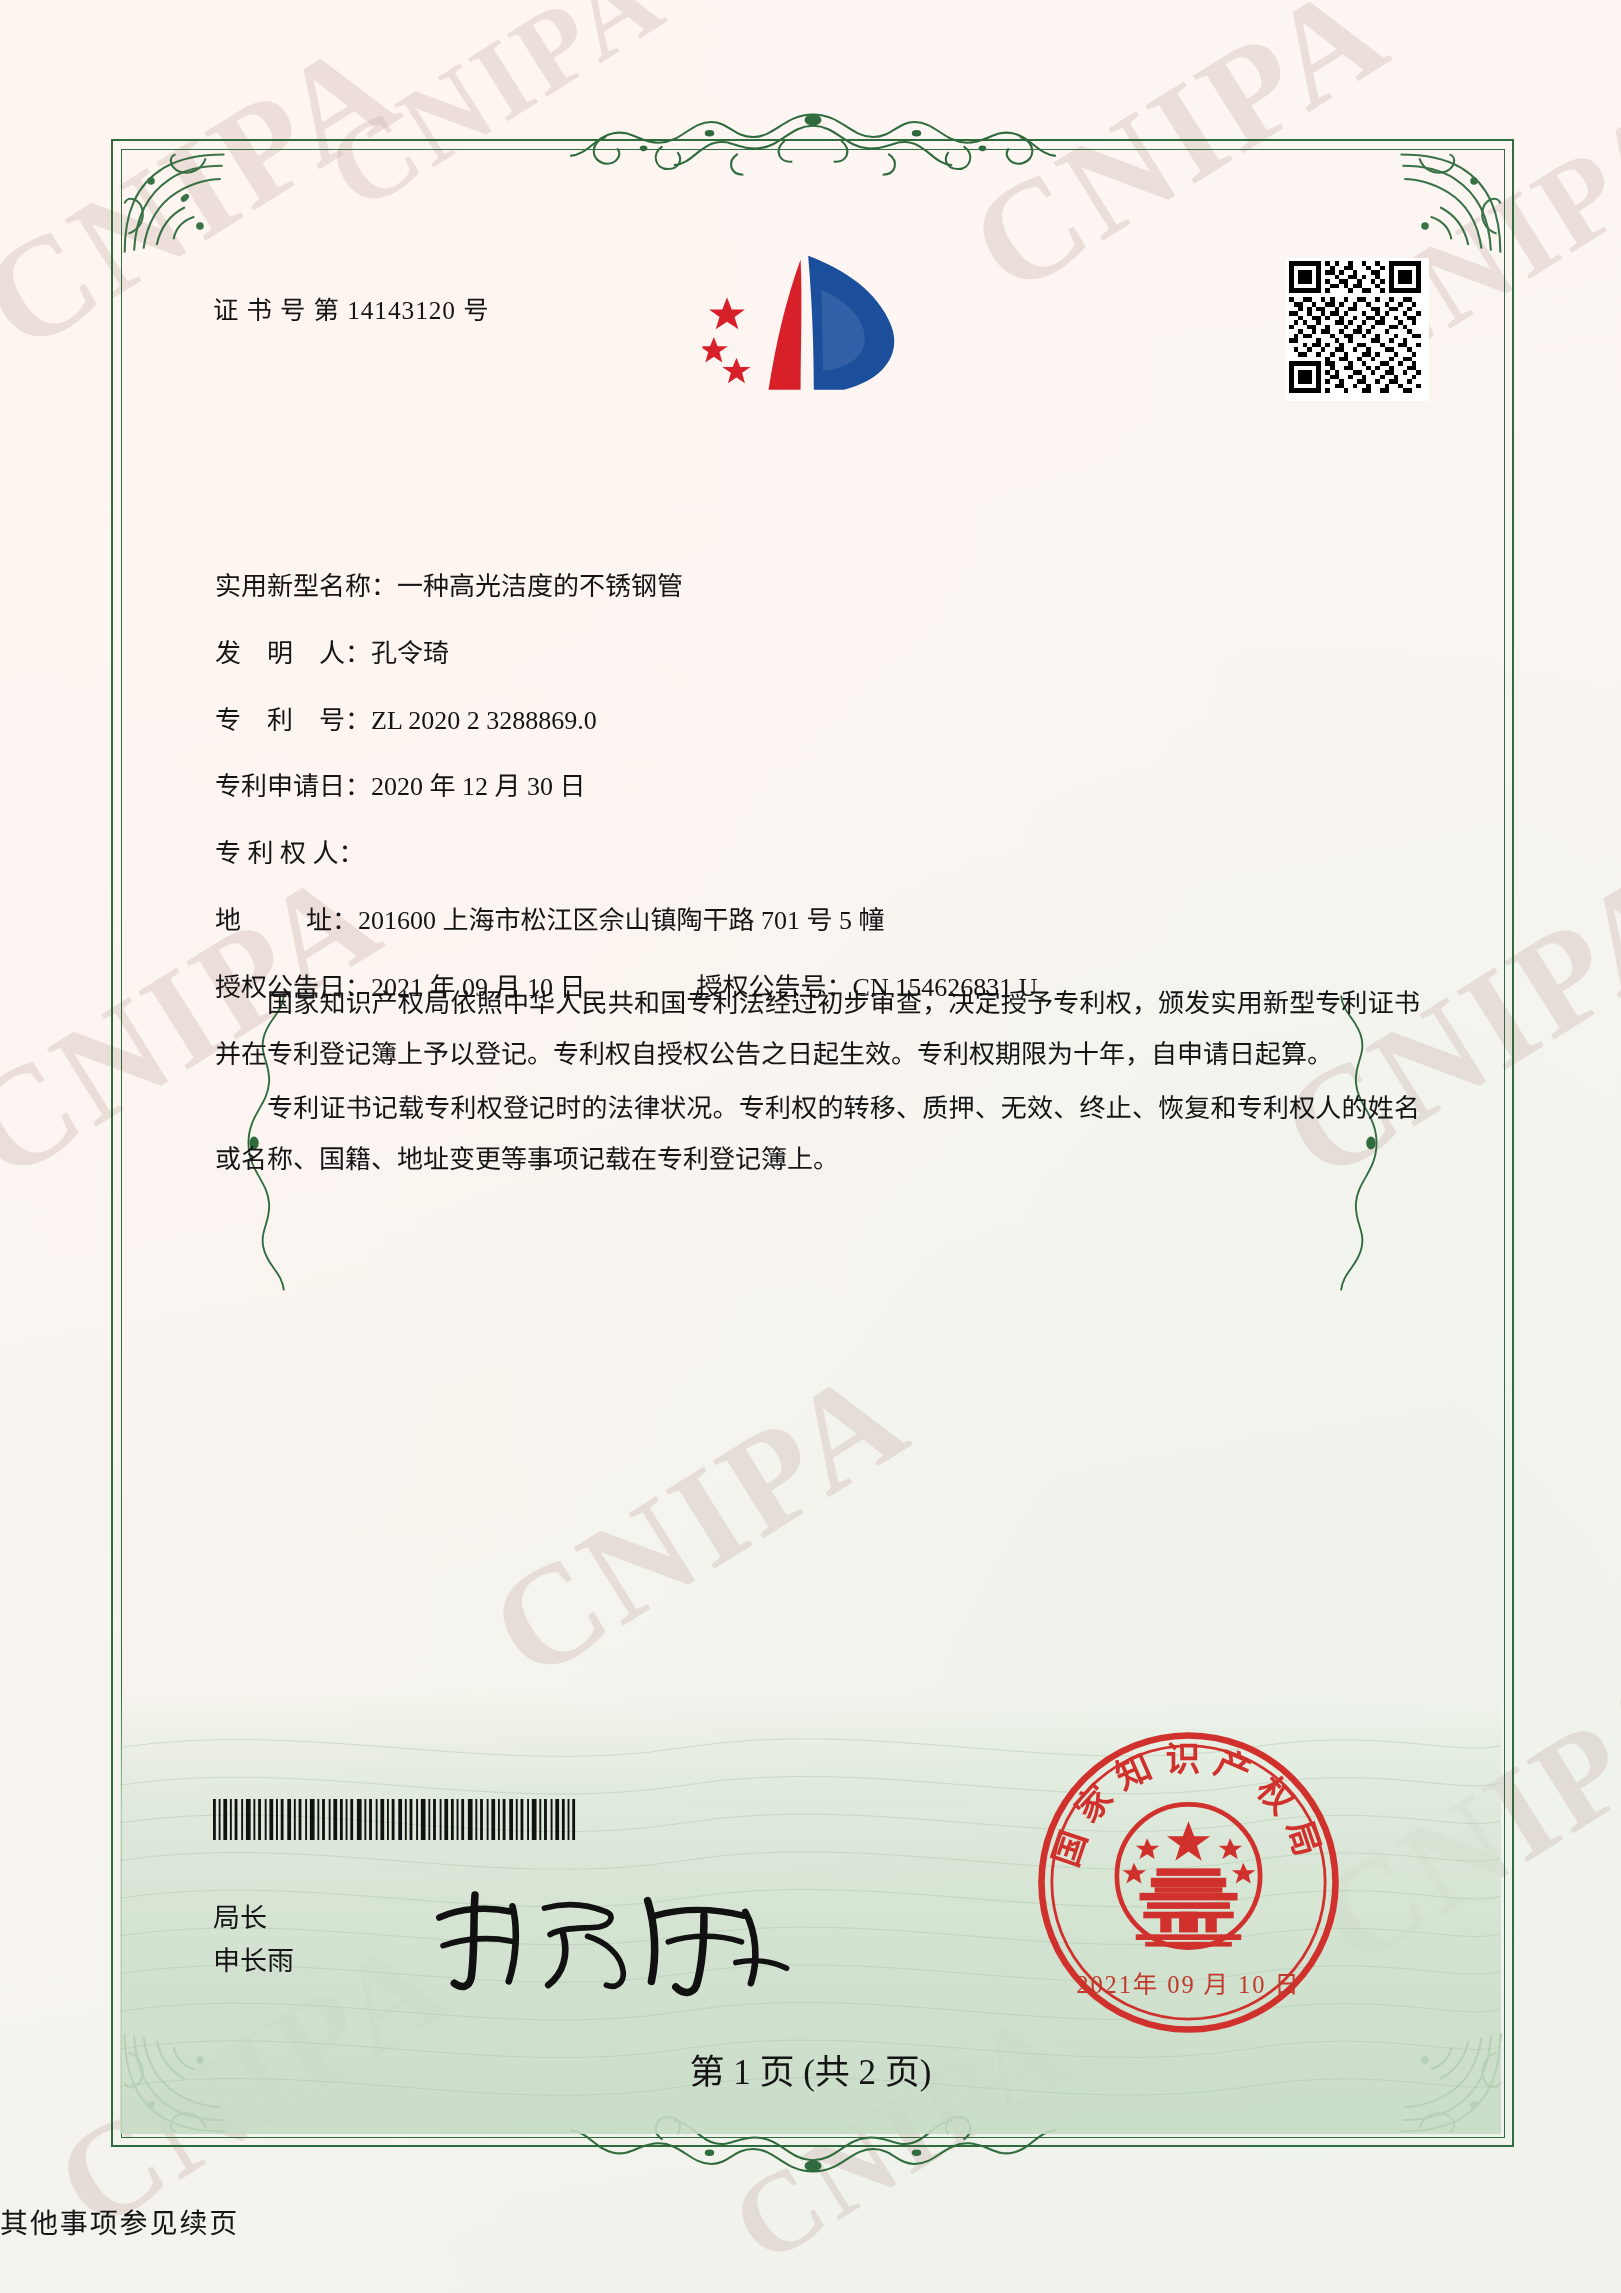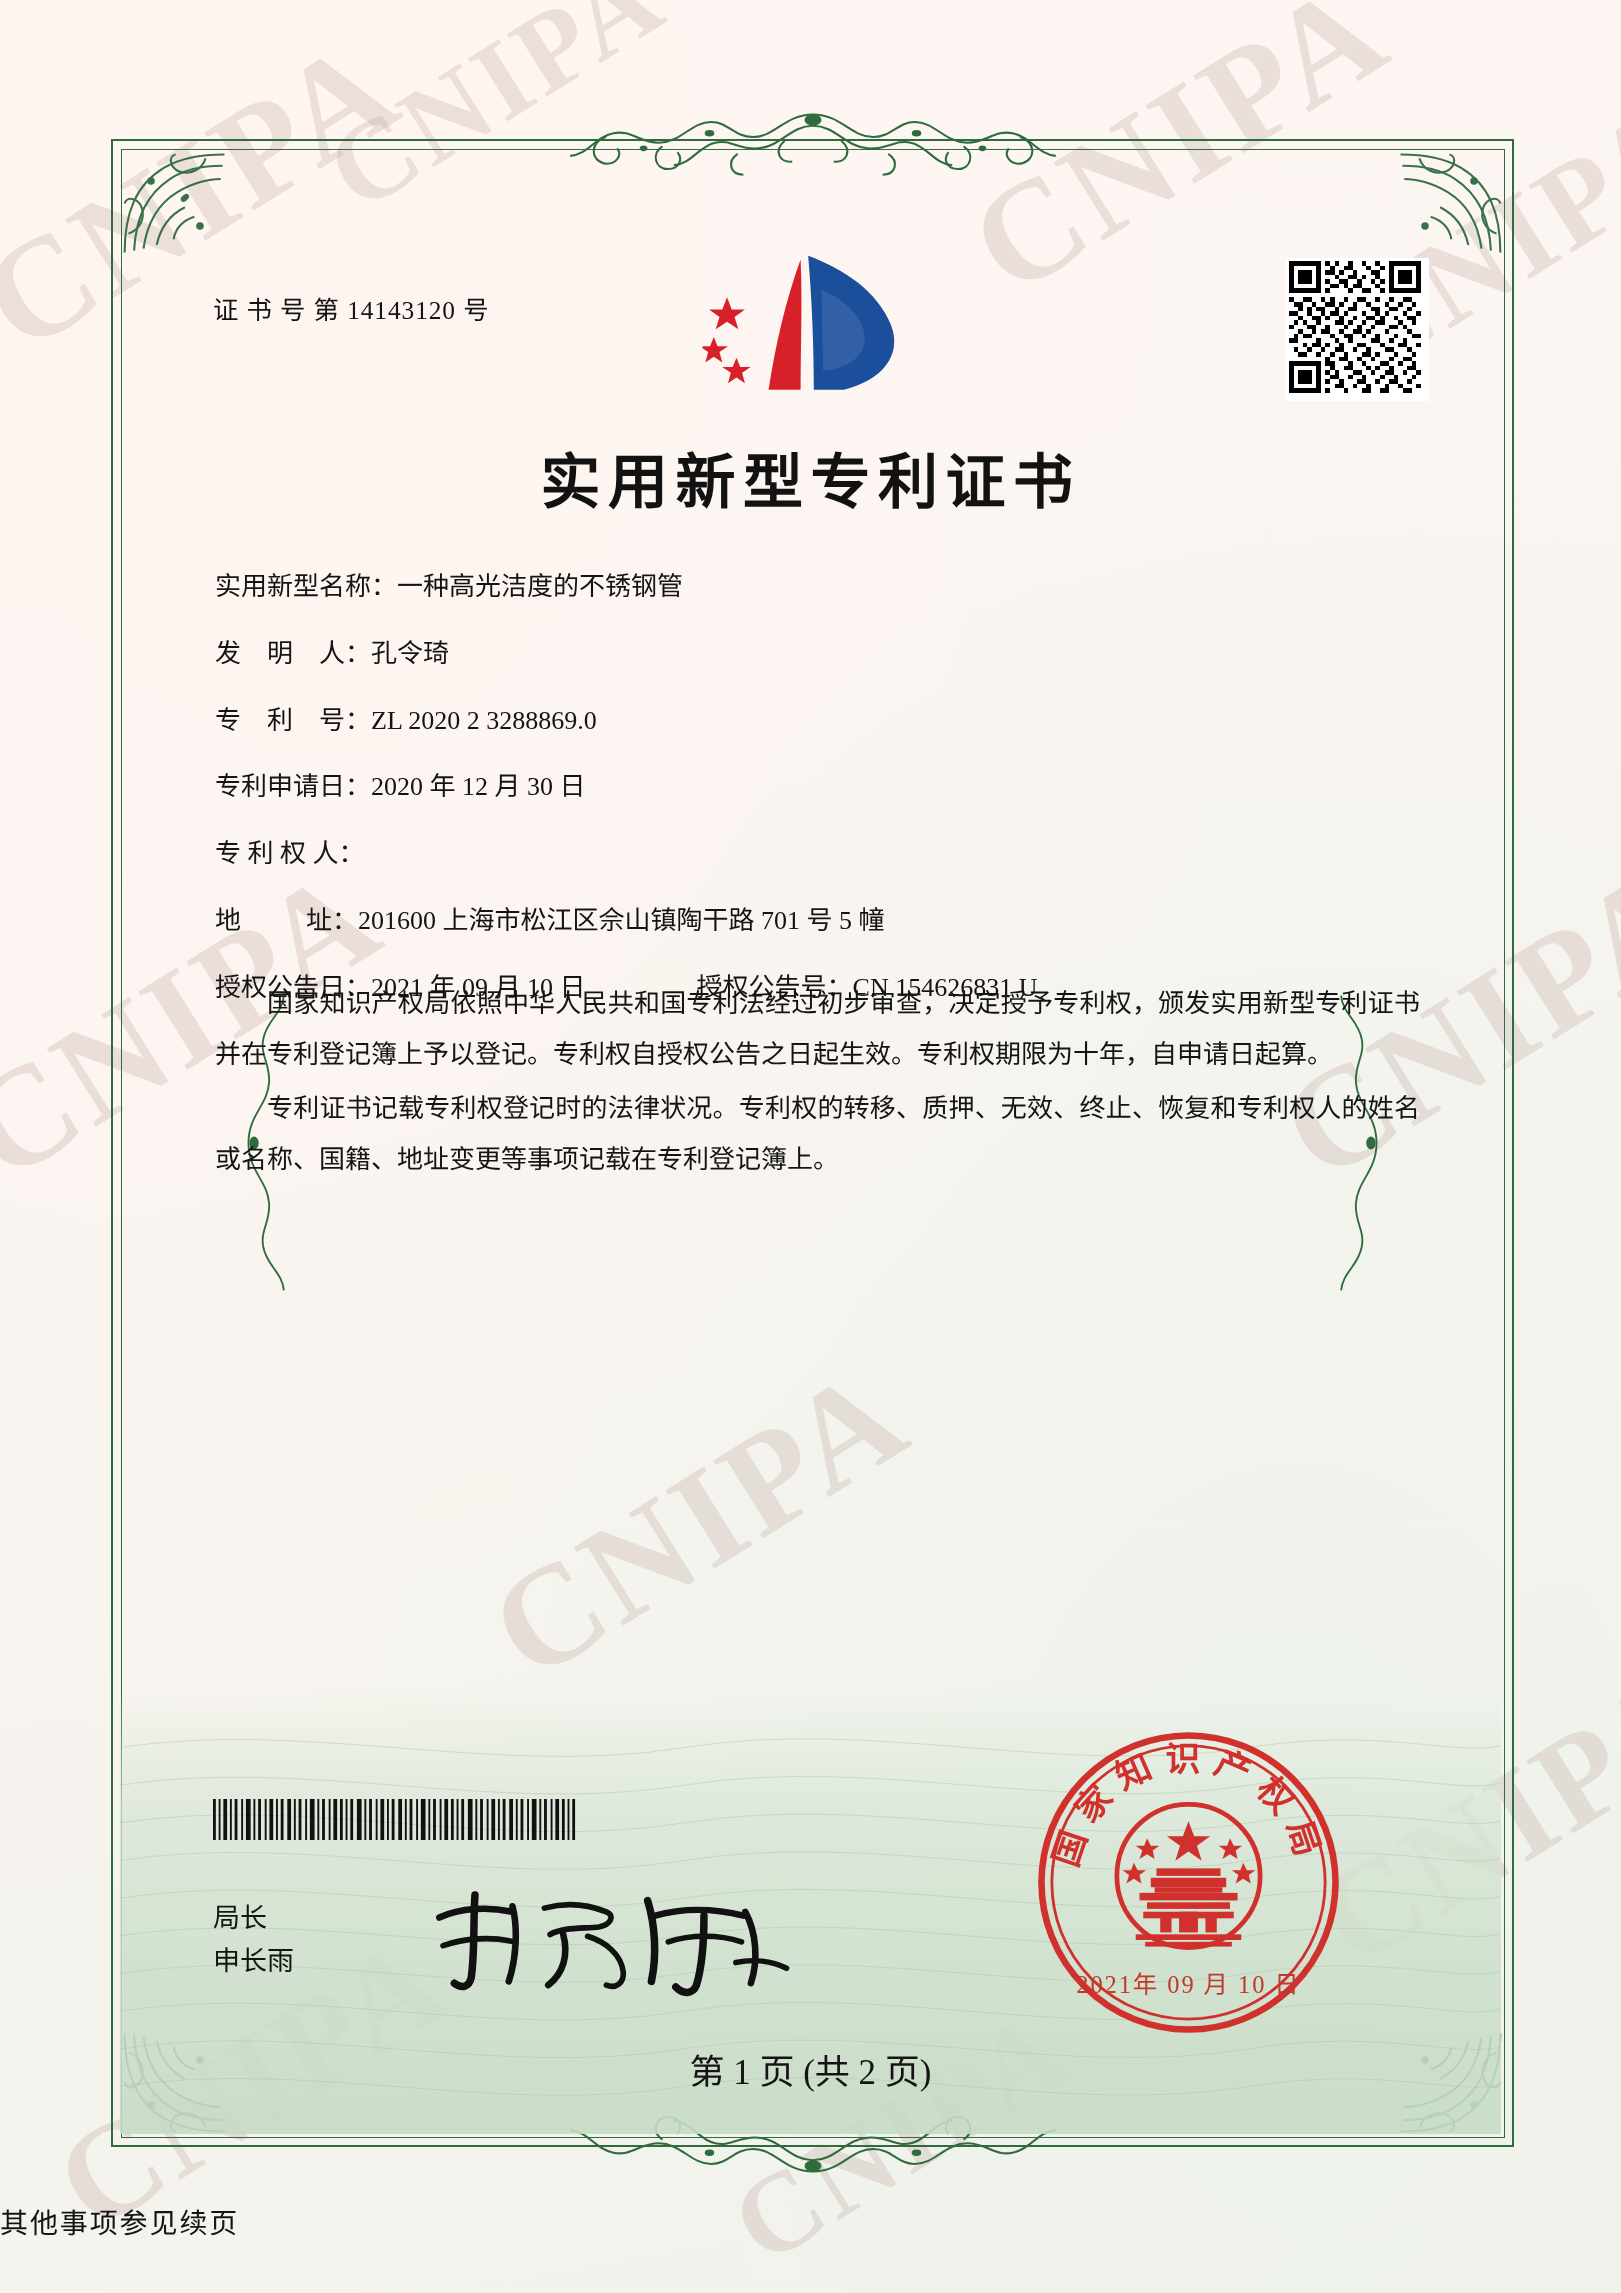--- a/index.html
+++ b/index.html
@@ -657,21 +657,20 @@
         </g>
 
         <path d="M104 8 C88 52 78 96 70 146 L104 146 C104 102 106 52 104 8 Z" fill="#d8202a"></path>
         <path d="M104 8 C112 50 118 98 120 146 L104 146 Z" fill="#e8363c" opacity="0.0"></path>
 
         <path d="M112 4 C150 18 186 42 200 78 C212 110 190 136 150 146 L118 146 C118 100 116 50 112 4 Z" fill="#1b4f9c"></path>
         <path d="M126 40 C154 52 172 72 172 92 C172 112 152 124 128 126" fill="#ffffff" opacity="0.10"></path>
       </svg>
     </div>
 
-    <div class="main-title">实用新型专利证书</div>
 
     <div class="fields">
       <div class="field-row">
         <span class="field-label">实用新型名称：</span>
         <span class="field-value">一种高光洁度的不锈钢管</span>
       </div>
       <div class="field-row">
         <span class="field-label">发    明    人：</span>
         <span class="field-value">孔令琦</span>
       </div>

